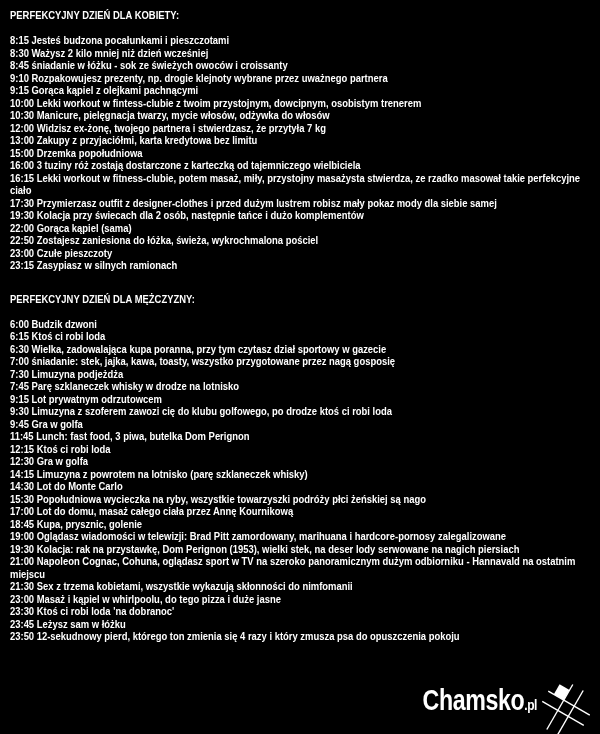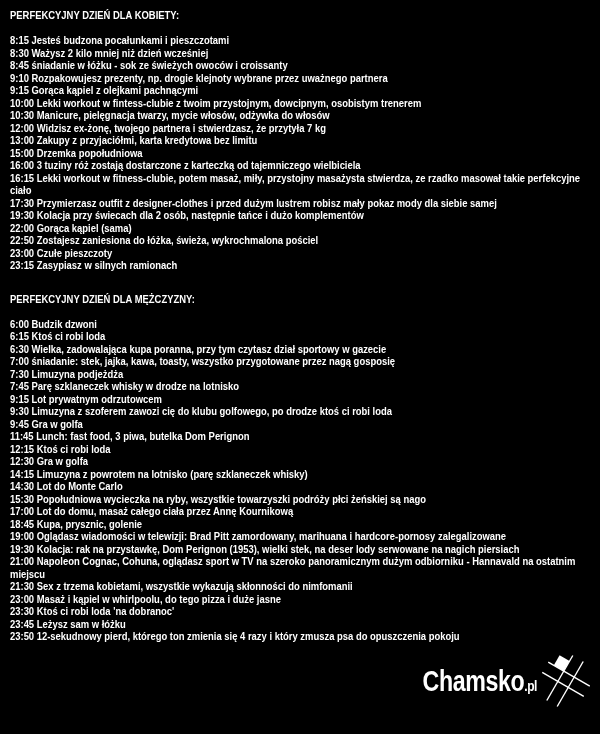--- a/index.html
+++ b/index.html
@@ -22,23 +22,22 @@
     font-weight: bold;
     font-size: 11.5px;
     line-height: 12.5px;
   }
   .section-title { margin: 0 0 12.5px 0; white-space: pre-wrap; }
   .items .line { white-space: pre-wrap; }
   .section--men { margin-top: 21px; }
   .footer {
     position: absolute;
     right: 13px;
-    bottom: 29px;
+    bottom: 0;
     display: flex;
-    align-items: center;
   }
   .brand-text {
     display: inline-block;
     transform: scaleX(0.8);
     transform-origin: 100% 50%;
     color: #ffffff;
     font-weight: bold;
     font-size: 29px;
     letter-spacing: -0.5px;
     line-height: 1;

